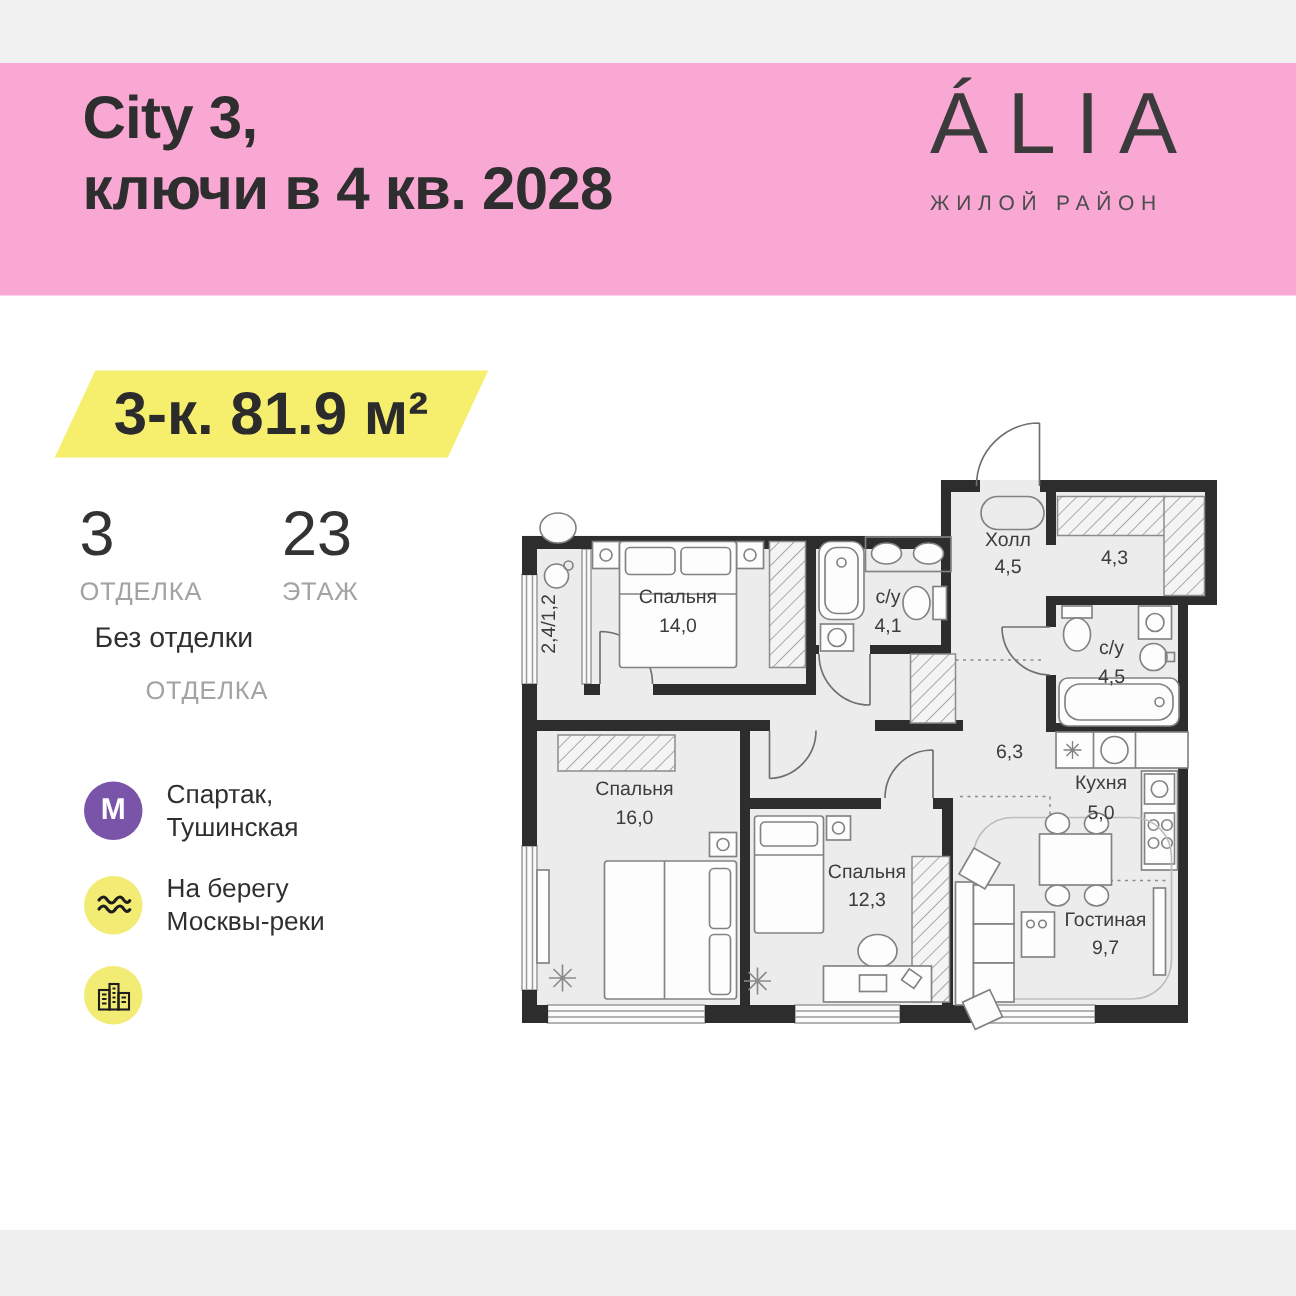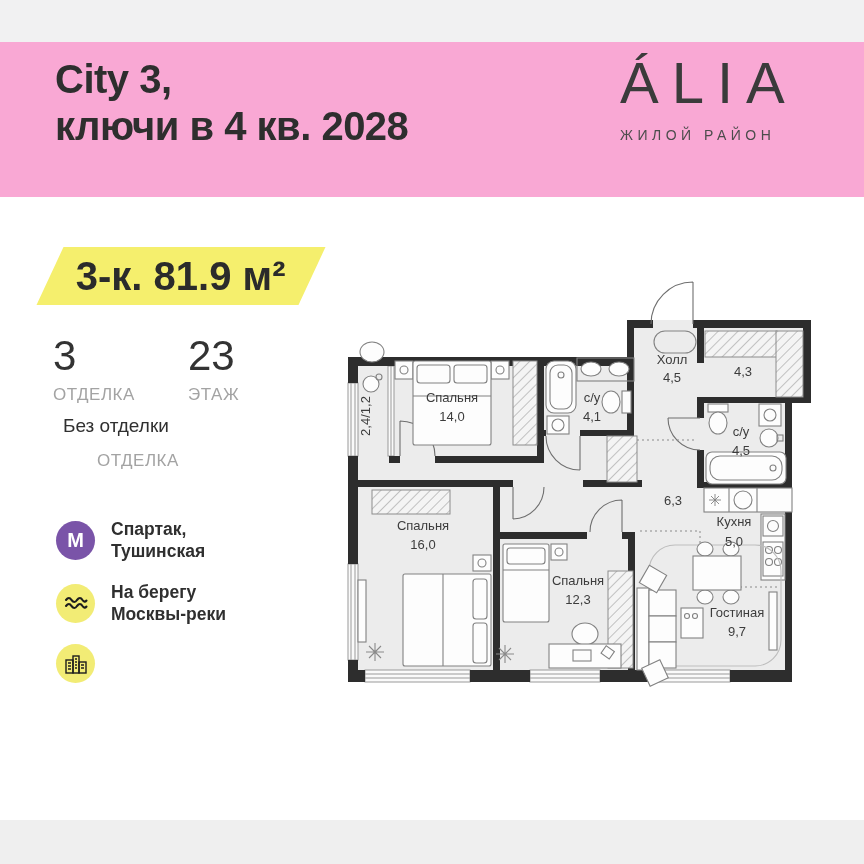--- a/index.html
+++ b/index.html
@@ -33,21 +33,21 @@
   .finish-label{font-size:17px;color:#a3a3a3;letter-spacing:0.5px;margin-top:14px;margin-left:44px;}
   .amenities{position:absolute;left:56px;top:518px;}
   .amenity{display:flex;align-items:center;margin-bottom:19px;}
   .amenity-icon{
     width:39px;height:39px;border-radius:50%;flex:0 0 39px;
     display:flex;align-items:center;justify-content:center;margin-right:16px;
   }
   .amenity-icon.purple{background:#7a54a8;}
   .amenity-icon.yellow{background:#f2ec75;}
   .metro-m{color:#fff;font-weight:800;font-size:20px;line-height:20px;}
-  .amenity-text{font-size:17.5px;line-height:22px;font-weight:700;color:#2f2f2f;}
+  .amenity-text{font-size:17.5px;line-height:22px;font-weight:400;color:#2f2f2f;}
   .plan{position:absolute;left:345px;top:278px;}
   svg text{font-family:"Liberation Sans", sans-serif;}
   .room-label{font-size:13px;fill:#3c3c3c;}
   .footer-strip{position:absolute;left:0;top:820px;width:864px;height:44px;background:#efefef;}
 </style>
 </head>
 <body>
 
 <div class="top-strip"></div>
 

